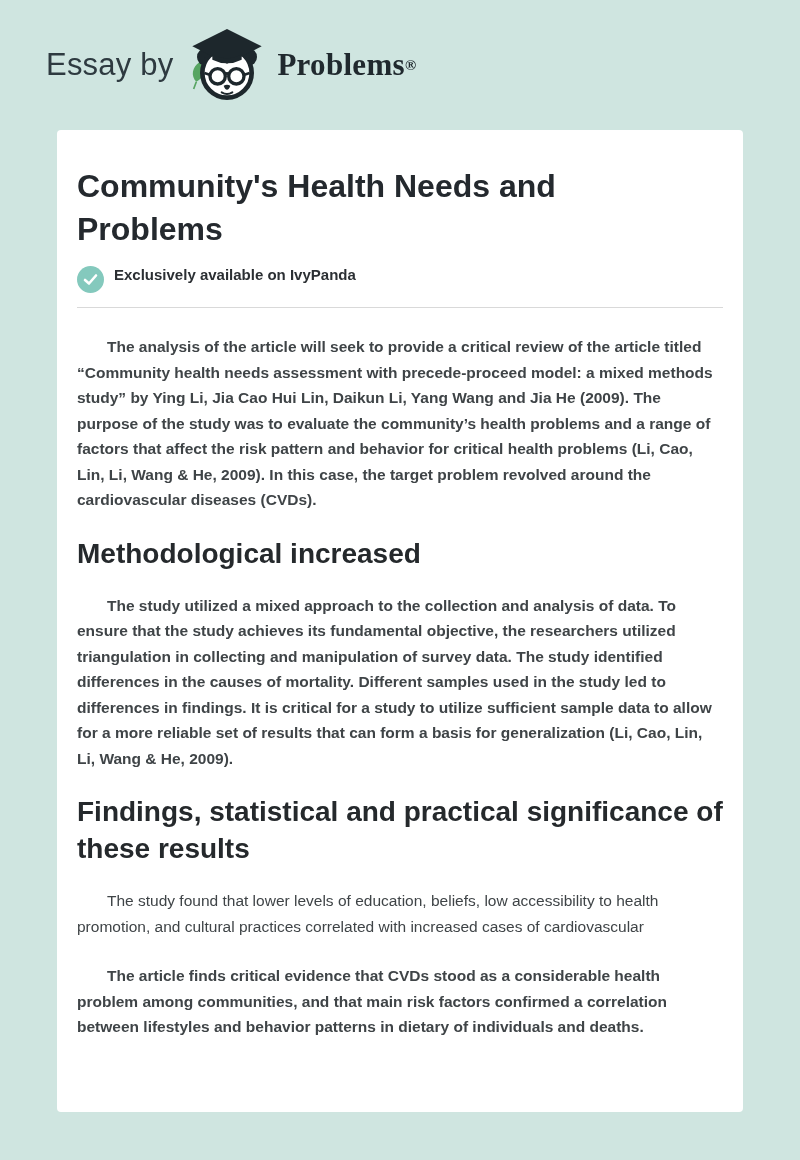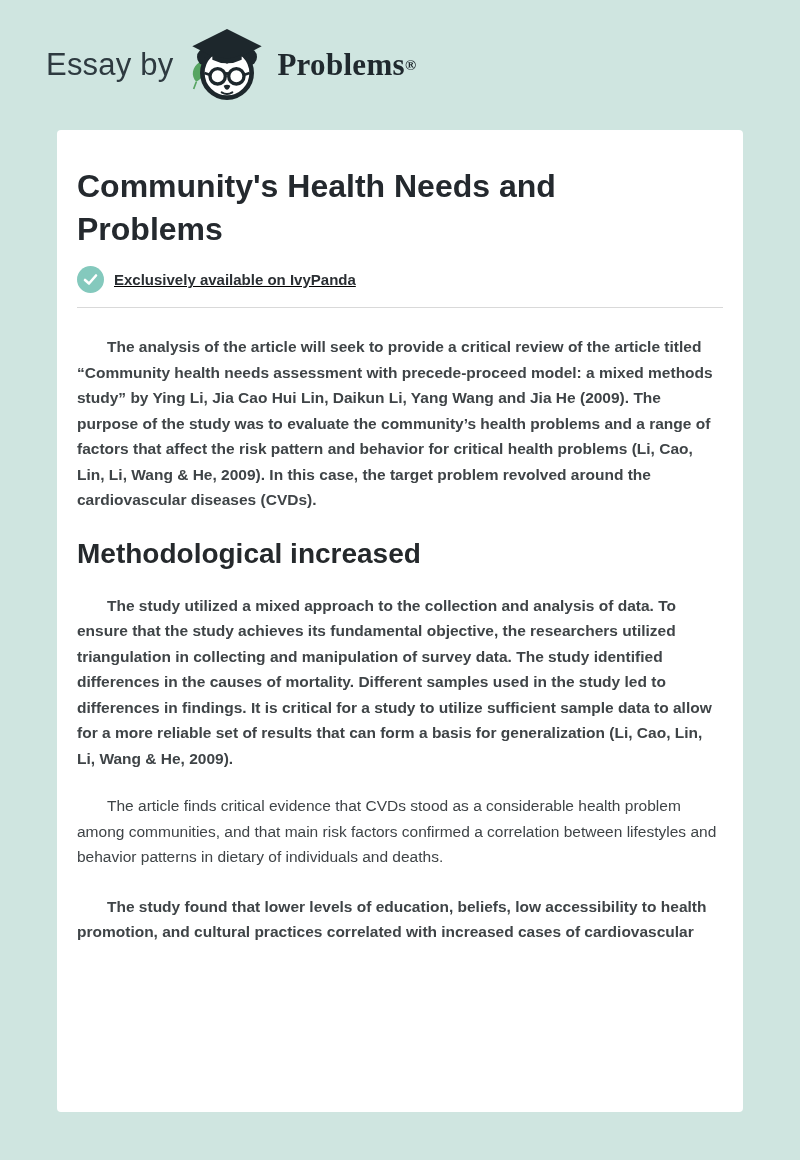--- a/index.html
+++ b/index.html
@@ -57,23 +57,21 @@
   .essay-title {
     font-size: 32px;
     line-height: 43px;
     font-weight: 700;
     color: #24292e;
     max-width: 610px;
     margin-bottom: 15px;
   }
   .exclusive-badge {
     display: flex;
-    align-items: center;
     margin-bottom: 14px;
-    text-decoration: underline;
   }
   .check-circle { display: block; flex: 0 0 auto; }
   .badge-label {
     margin-left: 10px;
     font-size: 15px;
     font-weight: 700;
     color: #2b2f33;
   }
   .divider {
     border: none;
@@ -148,16 +146,17 @@
   <section class="essay-section">
     <p>The analysis of the article will seek to provide a critical review of the article titled “Community health needs assessment with precede-proceed model: a mixed methods study” by Ying Li, Jia Cao Hui Lin, Daikun Li, Yang Wang and Jia He (2009). The purpose of the study was to evaluate the community’s health problems and a range of factors that affect the risk pattern and behavior for critical health problems (Li, Cao, Lin, Li, Wang &amp; He, 2009). In this case, the target problem revolved around the cardiovascular diseases (CVDs).</p>
   </section>
 
   <section class="essay-section">
     <h2 class="section-heading">Methodological increased</h2>
     <p>The study utilized a mixed approach to the collection and analysis of data. To ensure that the study achieves its fundamental objective, the researchers utilized triangulation in collecting and manipulation of survey data. The study identified differences in the causes of mortality. Different samples used in the study led to differences in findings. It is critical for a study to utilize sufficient sample data to allow for a more reliable set of results that can form a basis for generalization (Li, Cao, Lin, Li, Wang &amp; He, 2009).</p>
   </section>
 
   <section class="essay-section">
+    <h2 class="section-heading">Findings, statistical and practical significance of these results</h2>
+    <p>The study found that lower levels of education, beliefs, low accessibility to health promotion, and cultural practices correlated with increased cases of cardiovascular</p>
     <p>The article finds critical evidence that CVDs stood as a considerable health problem among communities, and that main risk factors confirmed a correlation between lifestyles and behavior patterns in dietary of individuals and deaths.</p>
-    <p>The study found that lower levels of education, beliefs, low accessibility to health promotion, and cultural practices correlated with increased cases of cardiovascular</p>
   </section>
 </main>
 
 </body></html>

